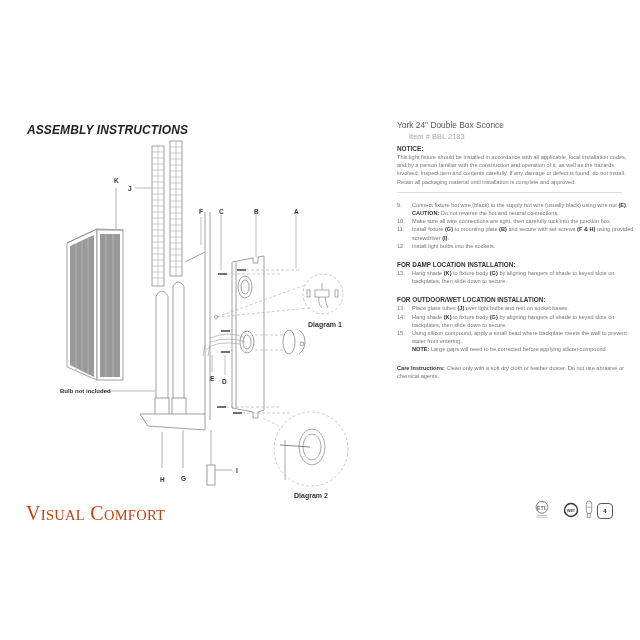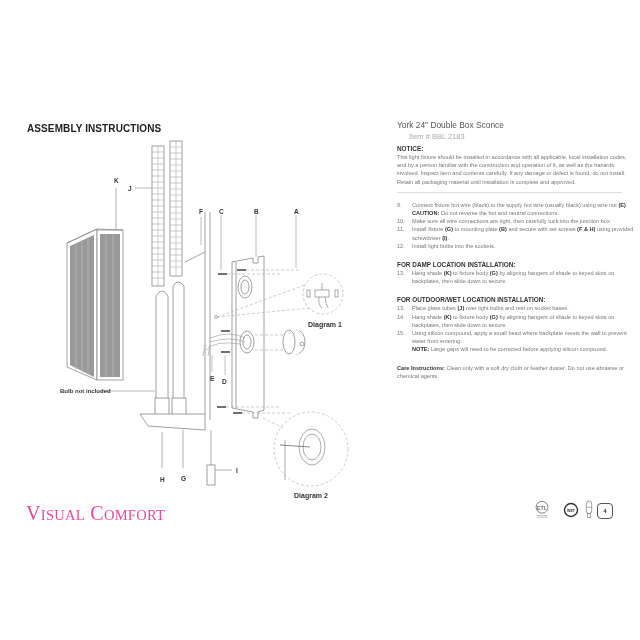--- a/index.html
+++ b/index.html
@@ -1,21 +1,21 @@
 <!DOCTYPE html>
 <html><head>
 <meta charset="utf-8">
 <style>
   html, body { margin:0; padding:0; background:#fff; }
   body { width:640px; height:640px; position:relative; overflow:hidden; font-family:"Liberation Sans", sans-serif; color:#444; }
   .abs { position:absolute; }
-  .assembly-title { left:27px; top:123px; font-size:10px; font-weight:bold; color:#222; letter-spacing:0.1px; }
+  .assembly-title { left:27px; top:123px; font-size:12px; font-weight:bold; color:#222; letter-spacing:0.1px;font-style:italic; }
   .diagram { left:0; top:0; width:640px; height:640px; }
   .lbl { position:absolute; font-size:6.5px; font-weight:bold; color:#333; }
-  .brand { left:26px; top:502px; font-family:"Liberation Serif", serif; color:#ec4899; font-size:20px; letter-spacing:0.3px; }
+  .brand { left:26px; top:502px; font-family:"Liberation Serif", serif; color:#c2410c; font-size:20px; letter-spacing:0.3px; }
   .brand .sc { font-size:14.5px; }
   .right { left:397px; top:120px; width:240px; font-size:5.6px; line-height:8.2px; color:#777; }
   .product-title { font-size:8.4px; color:#555; line-height:11px; margin-bottom:1px; }
   .item-no { font-size:7.5px; color:#aaa; line-height:10px; margin-bottom:2px;margin-left:12px; }
   .h { font-weight:bold; color:#333; font-size:6.4px; line-height:9px; }
   .notice-body { color:#777; }
   .divider { border-top:1px solid #ddd; margin:6px 0 5px 0; width:225px; }
   ol { margin:0; padding:0; list-style:none; }
   li { position:relative; padding-left:15px; }
   li .num { position:absolute; left:0; top:0; }

